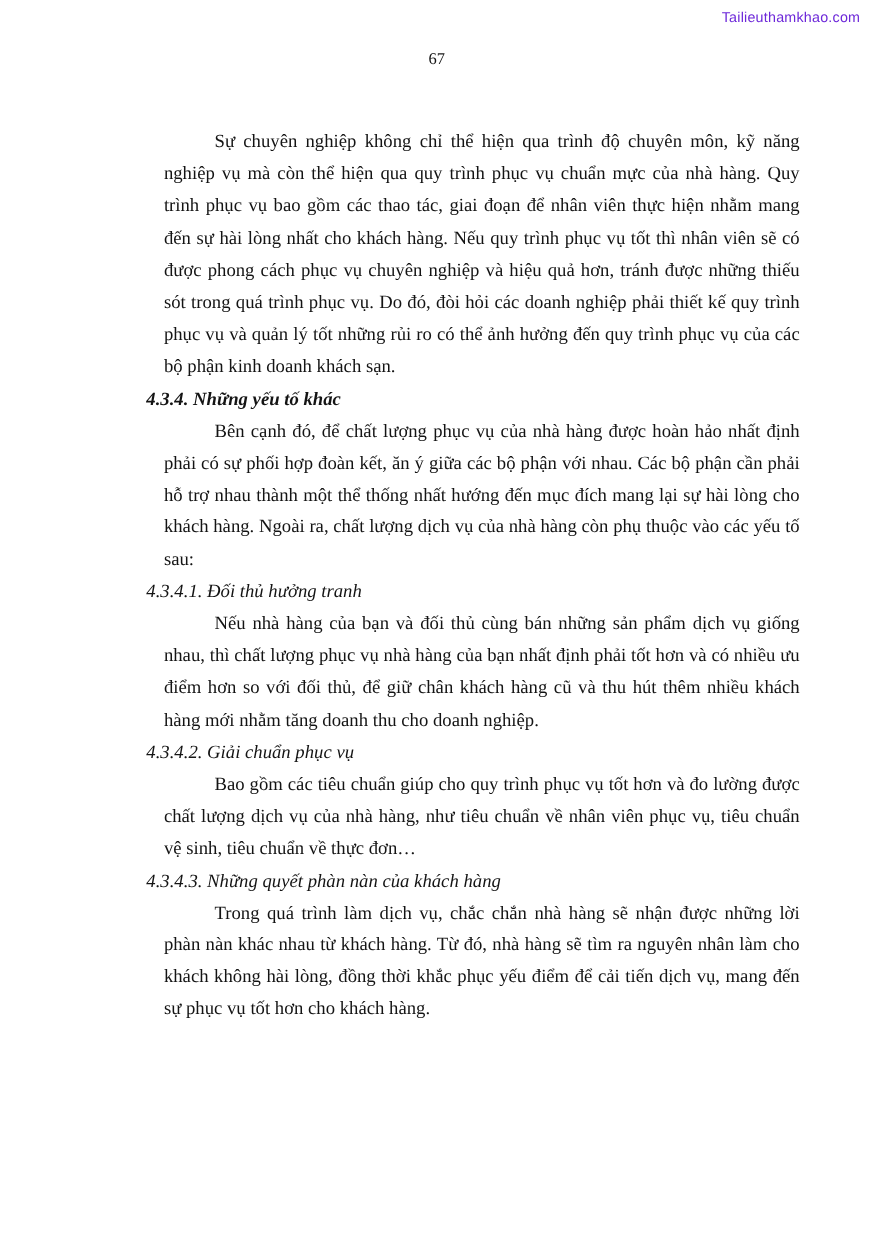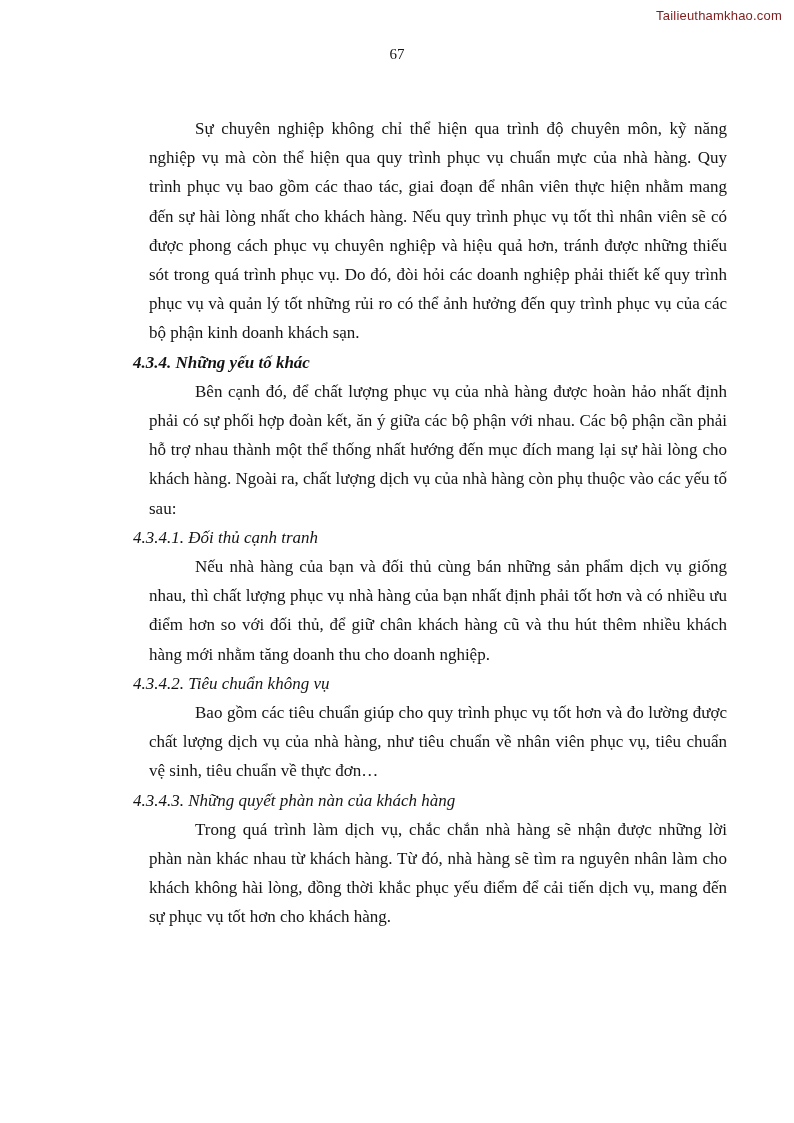--- a/index.html
+++ b/index.html
@@ -55,26 +55,26 @@
   }
   .p {
     text-indent: 46px;
     margin-left: 16px;
   }
 </style>
 </head>
 <body>
 
 <div class="page">
-  <div class="watermark" style="color: #7f1d1d;">Tailieuthamkhao.com</div>
+  <div class="watermark" style="color: #6d28d9;">Tailieuthamkhao.com</div>
   <div class="page-number">67</div>
   <div class="content">
       <div class="block p">Sự chuyên nghiệp không chỉ thể hiện qua trình độ chuyên môn, kỹ năng nghiệp vụ mà còn thể hiện qua quy trình phục vụ chuẩn mực của nhà hàng. Quy trình phục vụ bao gồm các thao tác, giai đoạn để nhân viên thực hiện nhằm mang đến sự hài lòng nhất cho khách hàng. Nếu quy trình phục vụ tốt thì nhân viên sẽ có được phong cách phục vụ chuyên nghiệp và hiệu quả hơn, tránh được những thiếu sót trong quá trình phục vụ. Do đó, đòi hỏi các doanh nghiệp phải thiết kế quy trình phục vụ và quản lý tốt những rủi ro có thể ảnh hưởng đến quy trình phục vụ của các bộ phận kinh doanh khách sạn.</div>
       <div class="block h2">4.3.4. Những yếu tố khác</div>
       <div class="block p">Bên cạnh đó, để chất lượng phục vụ của nhà hàng được hoàn hảo nhất định phải có sự phối hợp đoàn kết, ăn ý giữa các bộ phận với nhau. Các bộ phận cần phải hỗ trợ nhau thành một thể thống nhất hướng đến mục đích mang lại sự hài lòng cho khách hàng. Ngoài ra, chất lượng dịch vụ của nhà hàng còn phụ thuộc vào các yếu tố sau:</div>
-      <div class="block h3">4.3.4.1. Đối thủ cạnh tranh</div>
+      <div class="block h3">4.3.4.1. Đối thủ hưởng tranh</div>
       <div class="block p">Nếu nhà hàng của bạn và đối thủ cùng bán những sản phẩm dịch vụ giống nhau, thì chất lượng phục vụ nhà hàng của bạn nhất định phải tốt hơn và có nhiều ưu điểm hơn so với đối thủ, để giữ chân khách hàng cũ và thu hút thêm nhiều khách hàng mới nhằm tăng doanh thu cho doanh nghiệp.</div>
-      <div class="block h3">4.3.4.2. Tiêu chuẩn không vụ</div>
+      <div class="block h3">4.3.4.2. Giải chuẩn phục vụ</div>
       <div class="block p">Bao gồm các tiêu chuẩn giúp cho quy trình phục vụ tốt hơn và đo lường được chất lượng dịch vụ của nhà hàng, như tiêu chuẩn về nhân viên phục vụ, tiêu chuẩn vệ sinh, tiêu chuẩn về thực đơn…</div>
       <div class="block h3">4.3.4.3. Những quyết phàn nàn của khách hàng</div>
       <div class="block p">Trong quá trình làm dịch vụ, chắc chắn nhà hàng sẽ nhận được những lời phàn nàn khác nhau từ khách hàng. Từ đó, nhà hàng sẽ tìm ra nguyên nhân làm cho khách không hài lòng, đồng thời khắc phục yếu điểm để cải tiến dịch vụ, mang đến sự phục vụ tốt hơn cho khách hàng.</div>
     </div>
 </div>
 
 </body></html>

